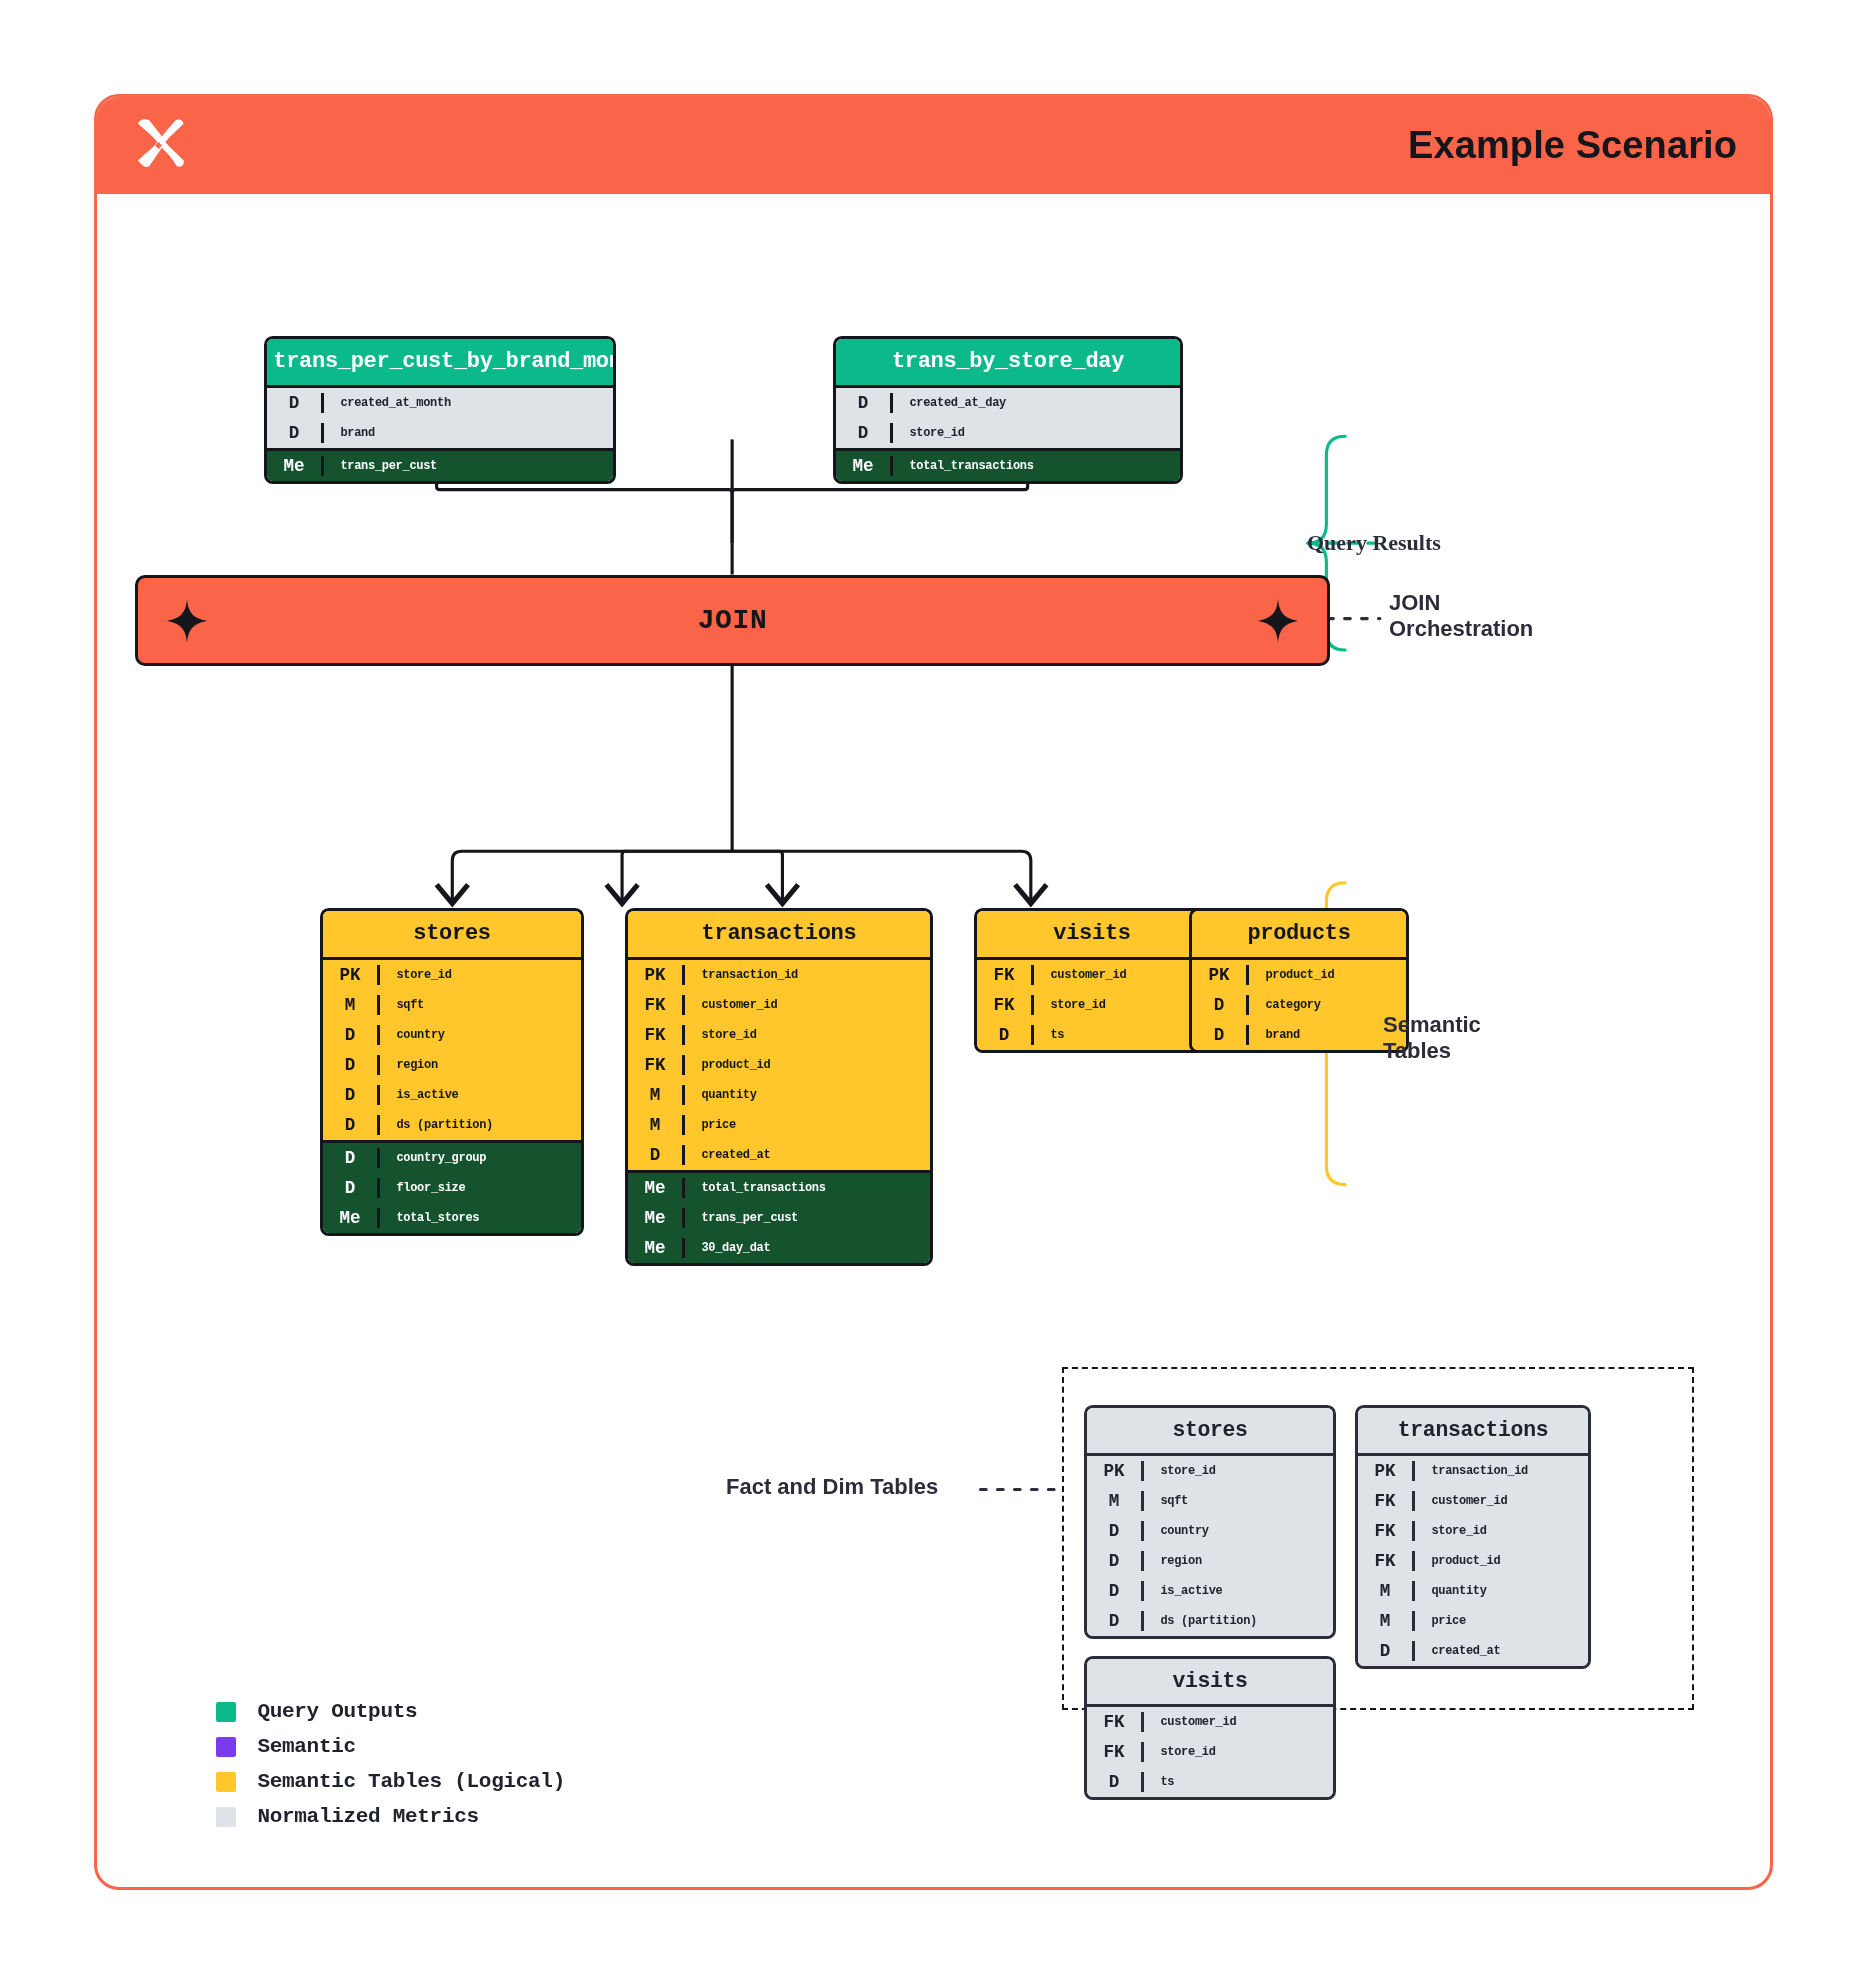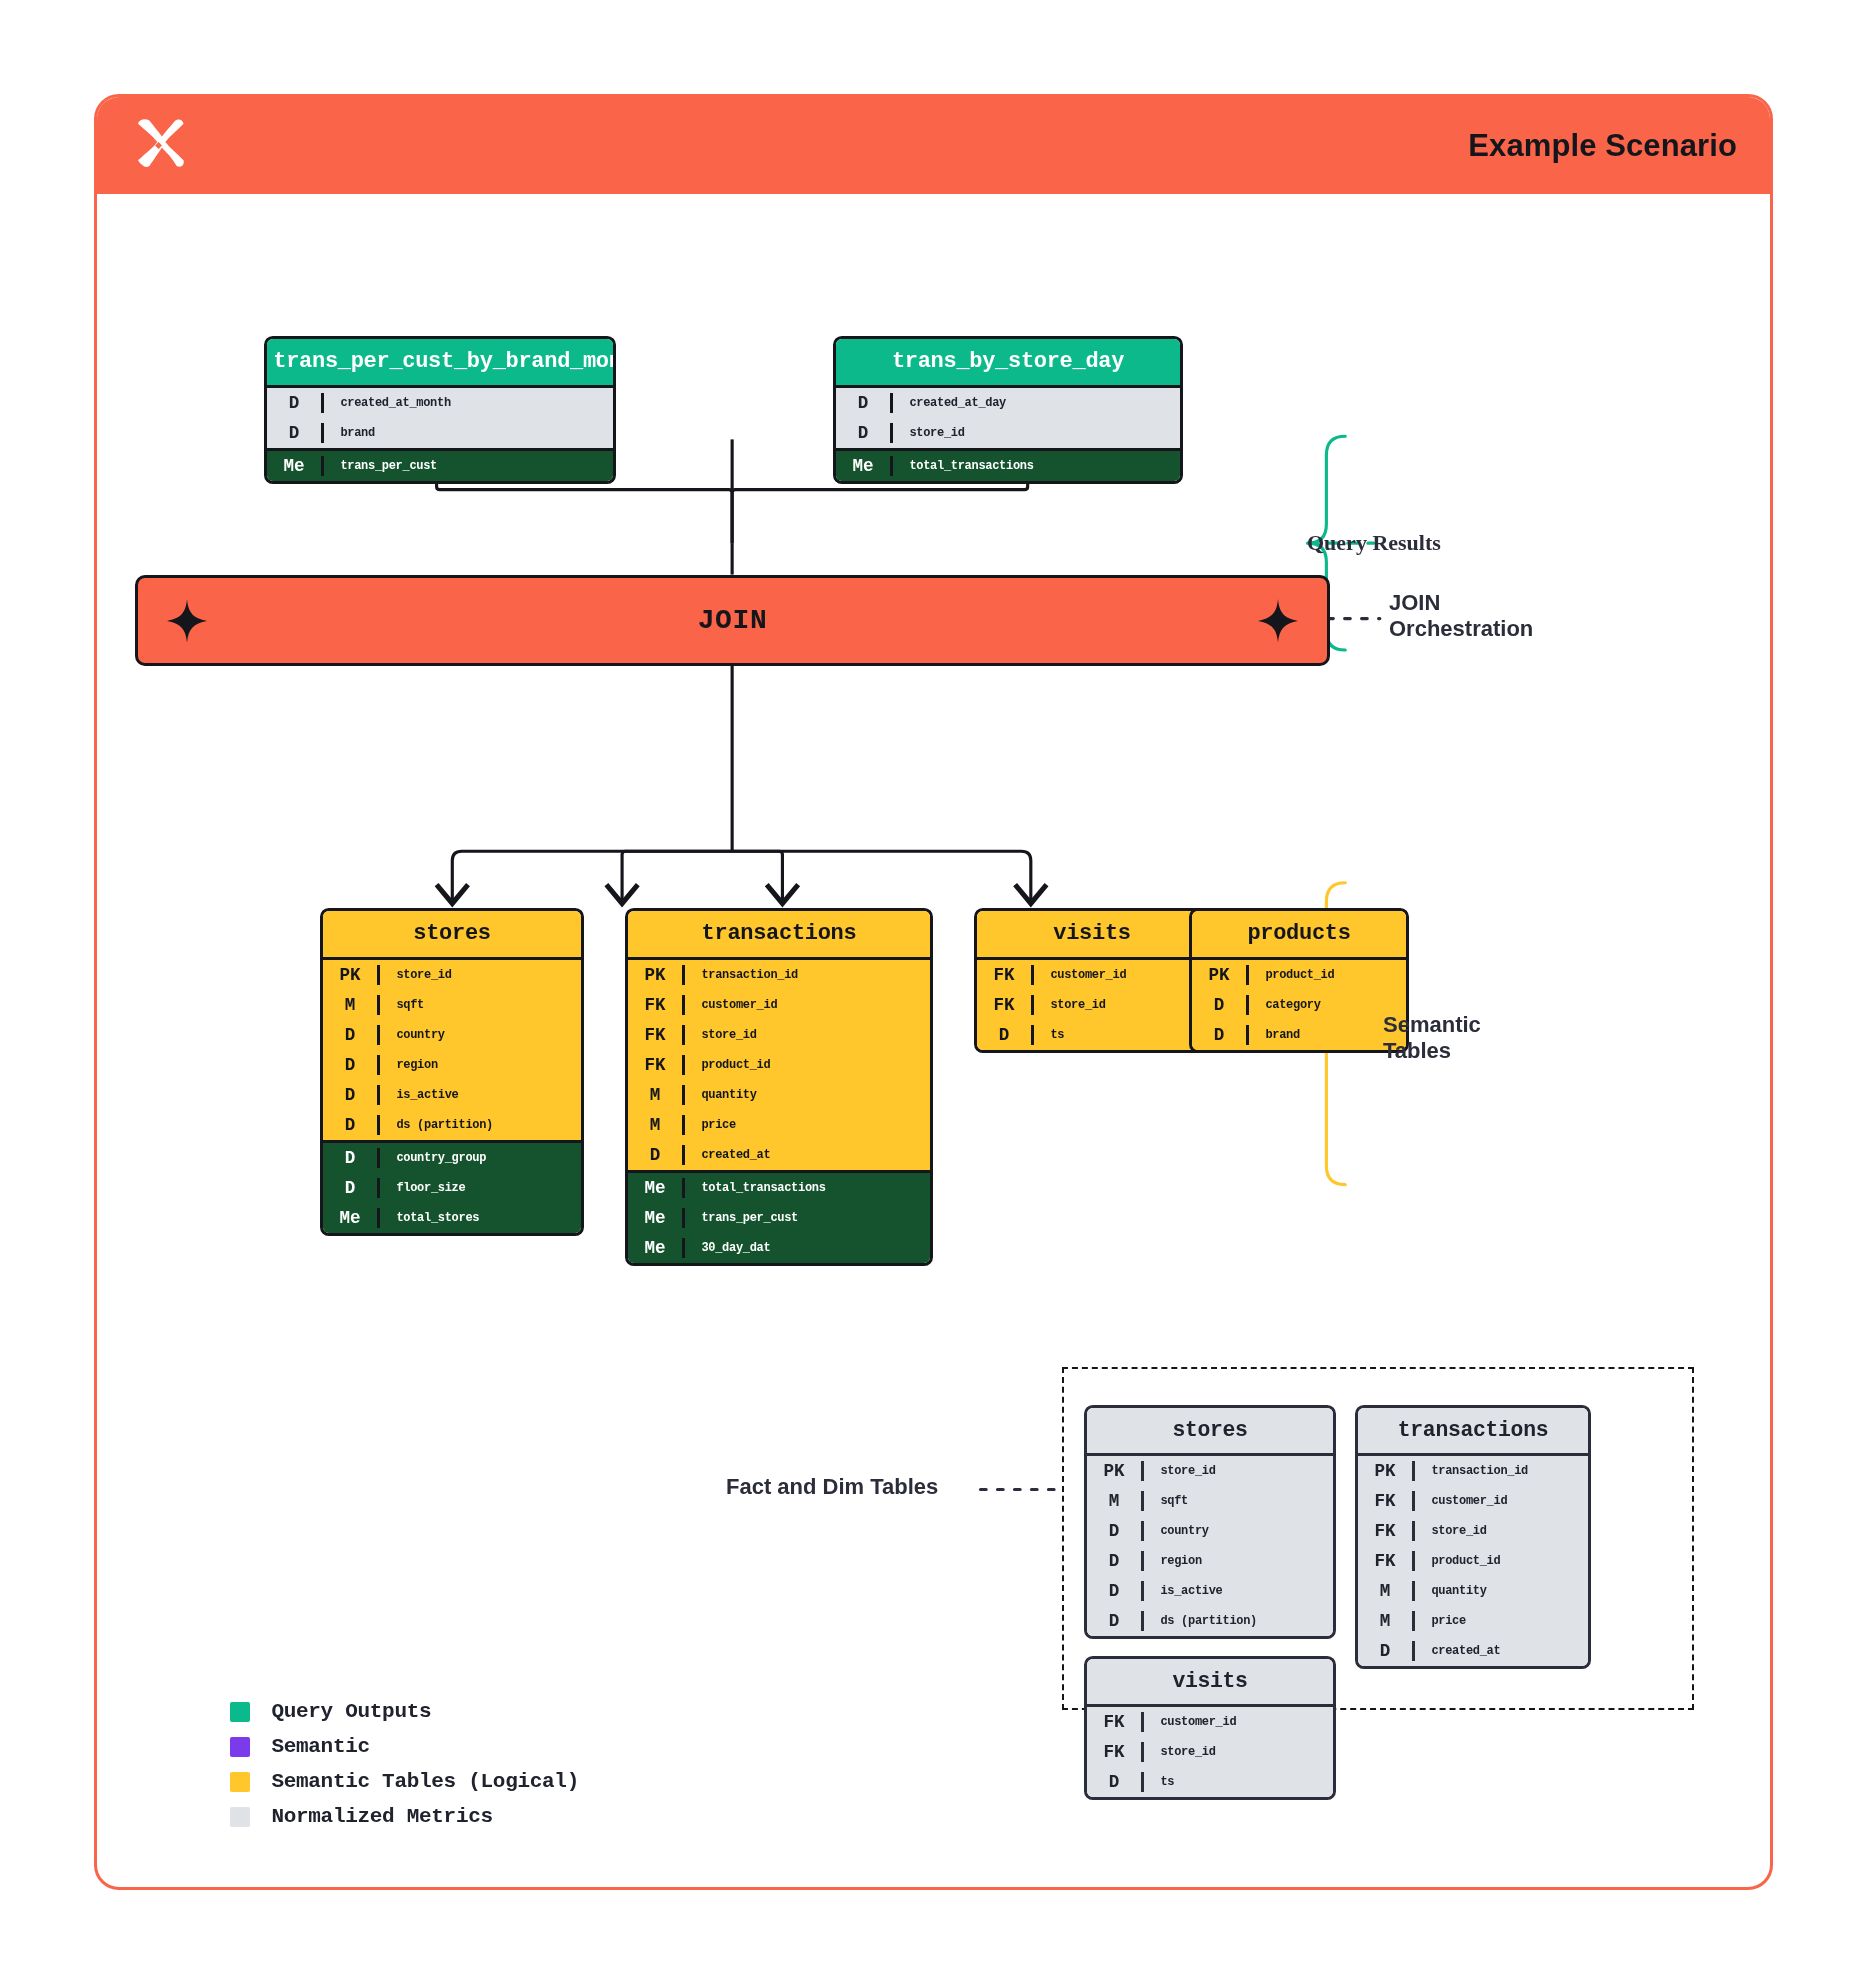--- a/index.html
+++ b/index.html
@@ -10,21 +10,21 @@
     border:3.8px solid #fa6449; border-radius:25px; box-sizing:border-box;
     background:#fff; overflow:hidden;
   }
   .header{
     position:absolute; left:0; top:0; width:100%; height:97px;
     background:#fa6449; display:flex; align-items:center;
     justify-content:space-between; box-sizing:border-box; padding:0 33px;
   }
   .logo{width:57px;height:57px;}
   .header-title{
-    font-size:31px; font-weight:700; color:#15161c; letter-spacing:0.1px;
+    font-size:38px; font-weight:700; color:#15161c; letter-spacing:0.1px;
     font-family:"Liberation Sans",sans-serif;
   }
 
   .canvas{position:absolute; left:0; top:97px; width:100%; height:1695px;}
   .svg-layer{position:absolute; left:0; top:0; width:1679px; height:1695px; pointer-events:none;}
 
   
   .tbl{position:absolute; border:3.1px solid #15161c; border-radius:8.8px; overflow:hidden;
        box-sizing:border-box; font-family:"Liberation Mono",monospace;}
   .tbl .ttl{ text-align:center; font-weight:700; font-size:22px; padding:10px 6.3px 10.7px;
@@ -67,21 +67,21 @@
   .ann{position:absolute; font-weight:700; color:#2b2d3a; font-size:22px; line-height:1.2;
        font-family:"Liberation Sans",sans-serif;}
 
   
   .dotgroup{
     position:absolute; left:965px; top:1173px; width:632px; height:343px;
     border:2.5px dashed #15161c; box-sizing:border-box;
   }
 
   
-  .legend{position:absolute; left:133px; top:1500px;}
+  .legend{position:absolute; left:119px; top:1500px;}
   .lg-row{display:flex; align-items:center; height:35px;}
   .sw{width:20px;height:20px;flex:none;margin-right:21.4px;border-radius:1.9px;}
   .lg-txt{font-family:"Liberation Mono",monospace; font-weight:700; font-size:21px; color:#20222d;
           letter-spacing:-0.3px;}
 </style>
 </head>
 <body>
 
 <div class="card">
 

